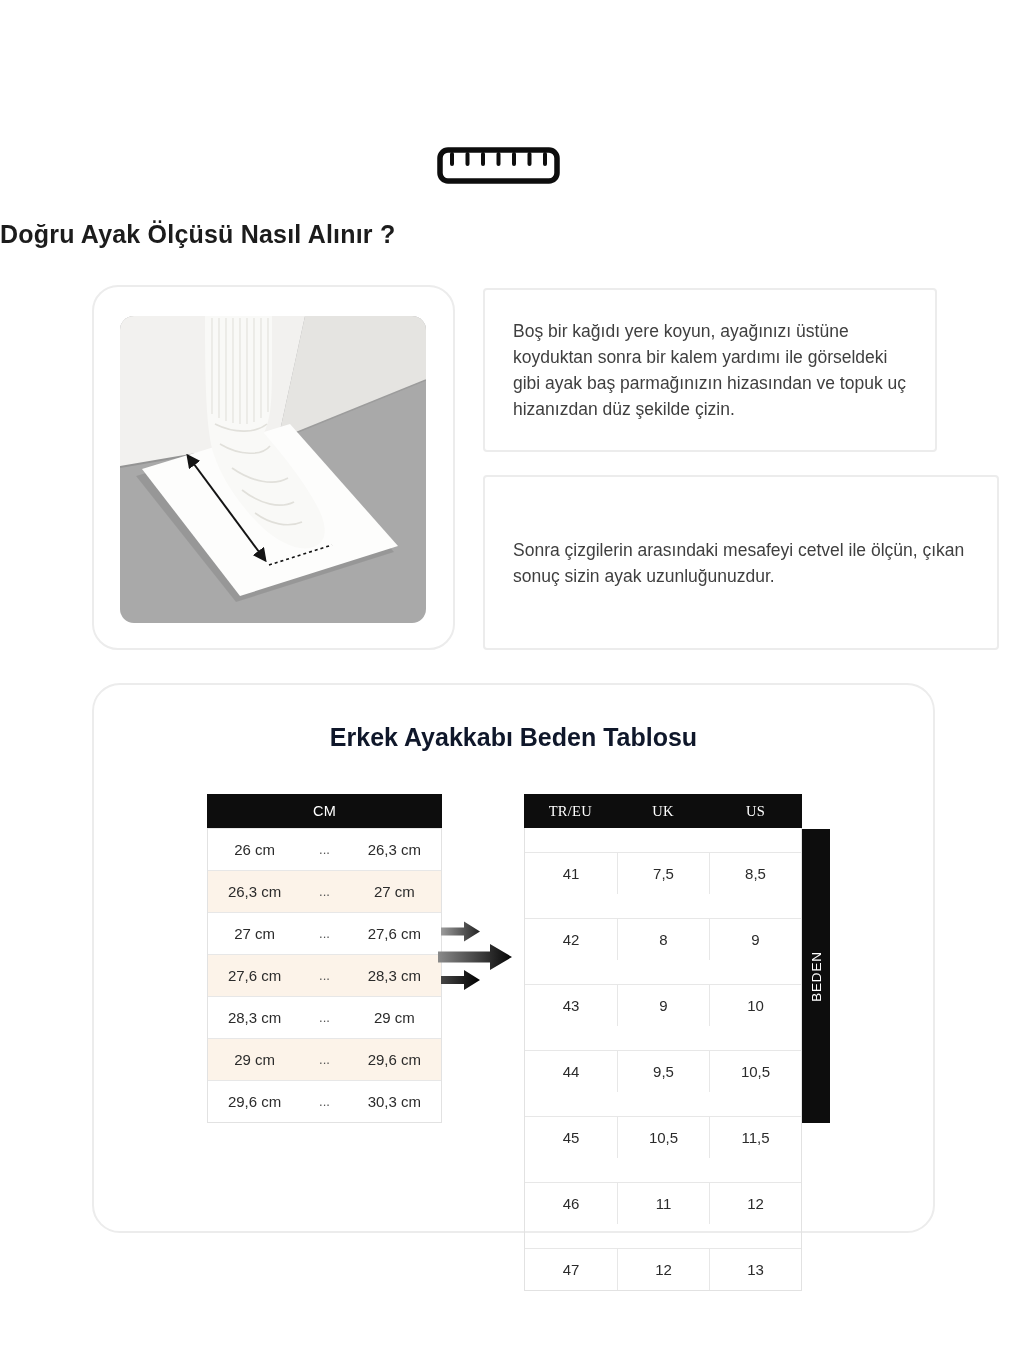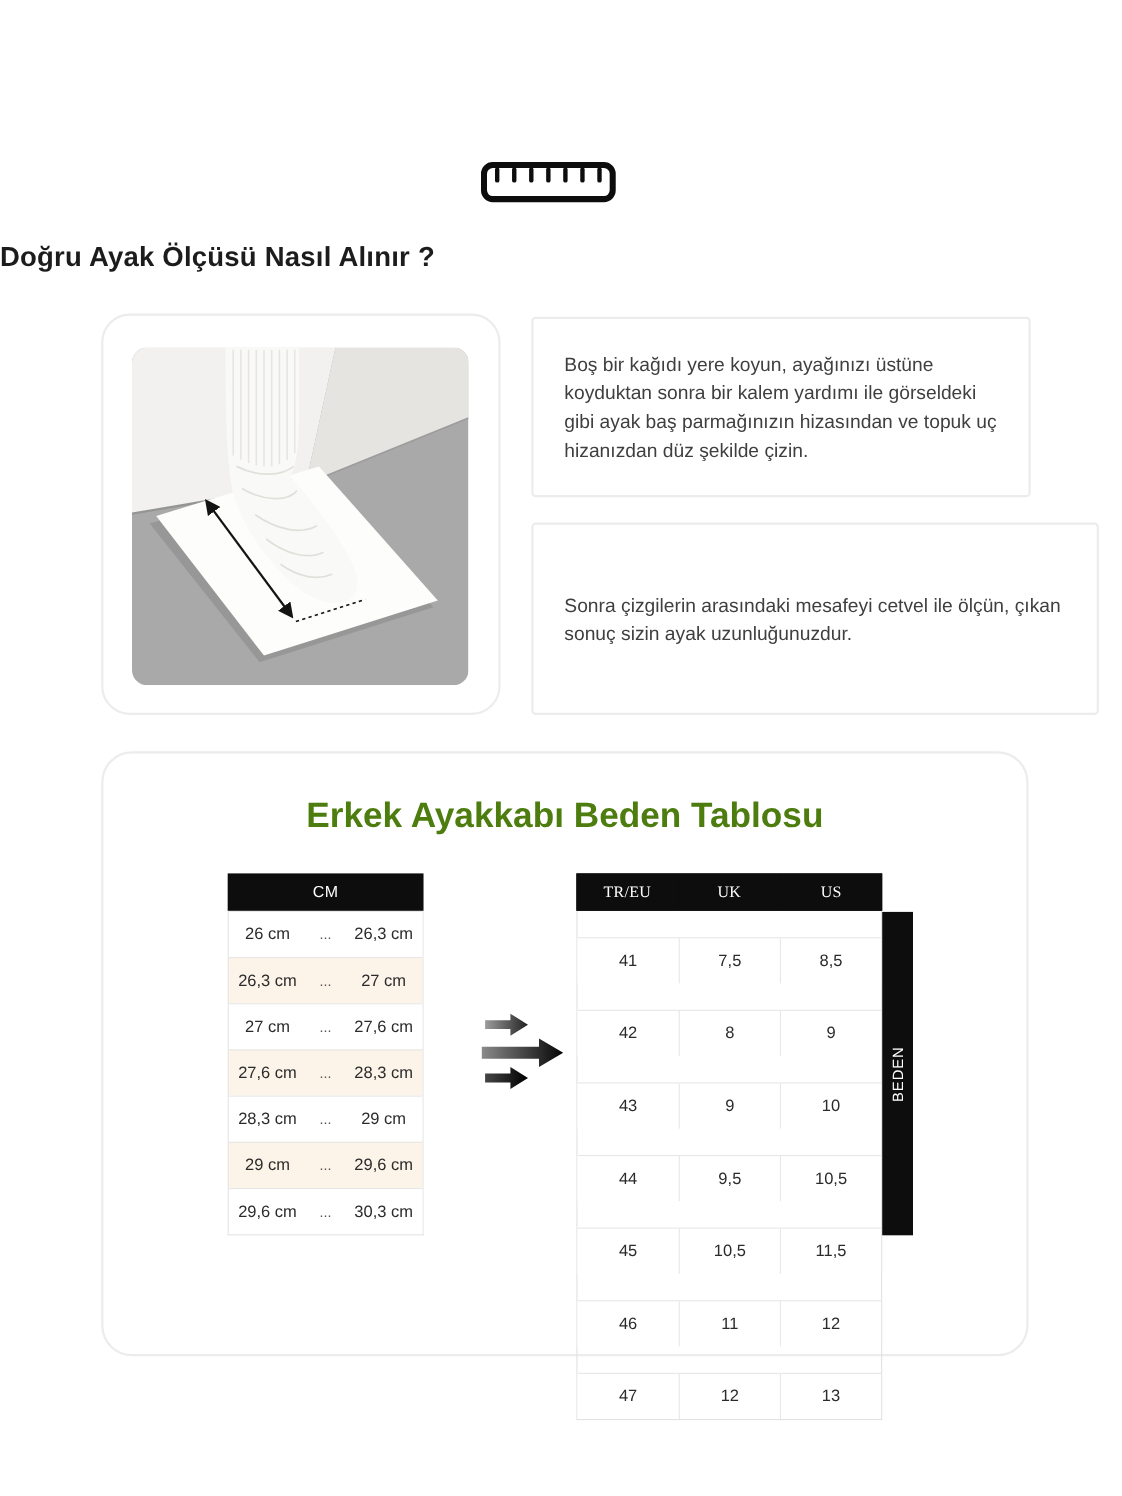--- a/index.html
+++ b/index.html
@@ -22,25 +22,25 @@
     position:absolute; left:26px; top:29px; width:306px; height:307px;
     border-radius:14px; overflow:hidden;
   }
   .instr-card-1 { left:483px; top:288px; width:454px; height:164px; }
   .instr-card-2 { left:483px; top:475px; width:516px; height:175px; }
   .instr-card-1, .instr-card-2 { display:flex; align-items:center; padding:18px 28px; }
   .instr-text { font-size:17.5px; line-height:26px; color:#3f3f3f; }
   .size-card { left:92px; top:683px; width:843px; height:550px; border-radius:28px; }
   .size-title {
     position:absolute; left:0; top:38px; width:100%; text-align:center;
-    font-size:32px; font-weight:bold; color:#4d7c0f;
+    font-size:25px; font-weight:bold; color:#0f172a;
   }
   
   .cm-table {
-    position:absolute; left:113px; top:110px; width:178px;
+    position:absolute; left:113px; top:110px; width:235px;
     border:1px solid #e2e2e2; border-top:none;
   }
   .t-head {
     height:34px; background:#0d0d0d; color:#fff; display:flex;
     align-items:center; justify-content:center; font-size:14.5px; font-weight:500;
     letter-spacing:0.3px; margin:-1px; margin-bottom:0; position:relative; z-index:1;
   }
   .cm-row {
     height:42px; display:grid; grid-template-columns:40% 20% 40%;
     align-items:center; background:#fff; border-top:1px solid #e7e7e7;

